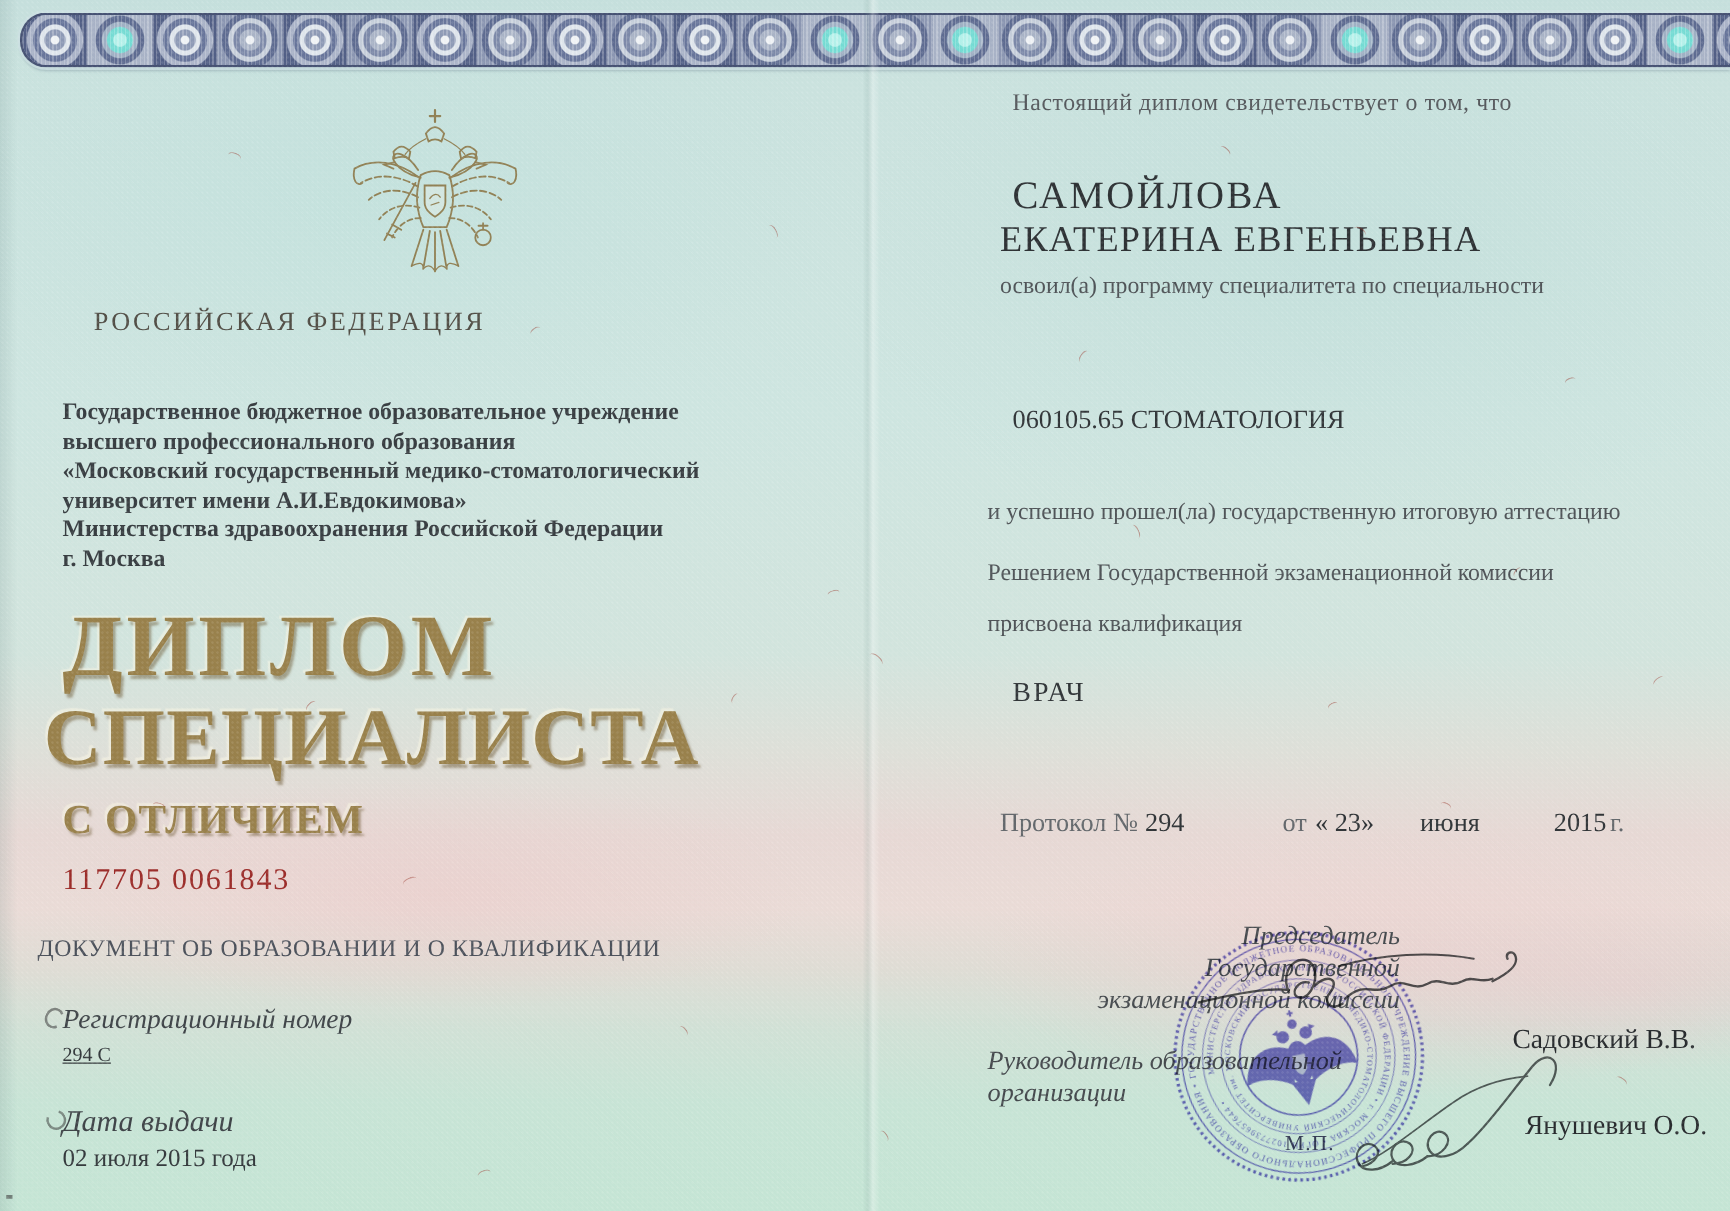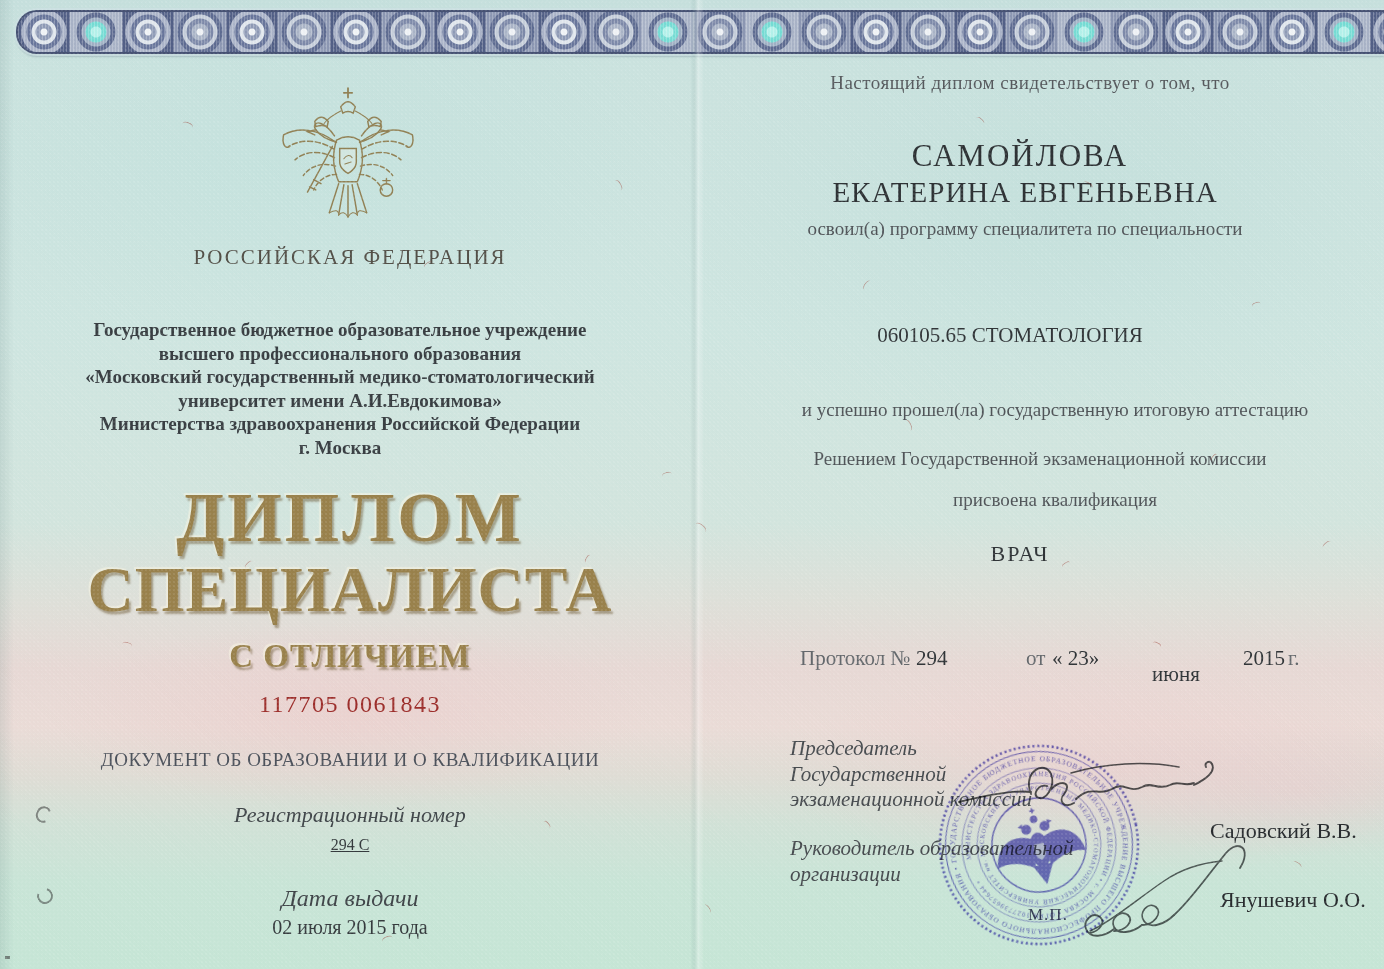--- a/index.html
+++ b/index.html
@@ -16,21 +16,21 @@
   }
   
   .scan::after{
     content:""; position:absolute; inset:0; pointer-events:none; opacity:.55;
     background:
       radial-gradient(circle, rgba(255,255,255,.16) 0 .7px, rgba(255,255,255,0) 1.3px),
       repeating-linear-gradient(45deg, rgba(255,255,255,.045) 0 1px, rgba(120,160,155,.035) 1px 3px);
     background-size:4px 4px, auto;
   }
   .abs{position:absolute;}
-  .ctr{text-align:center;}
+  .ctr{text-align:left;}
   
   .band{
     position:absolute; top:10px; left:16px; right:0; height:40px;
     display:flex; overflow:hidden;
     border:2px solid #455072; border-right:none; border-radius:21px 0 0 21px;
     background:#9aa5bd;
     box-shadow:0 0 0 2px rgba(205,225,228,.8), 0 3px 2px rgba(70,90,110,.25);
   }
   .band .cell{flex:0 0 52px; height:100%;}
   
@@ -60,23 +60,23 @@
   .specialty{left:810px; top:323px; width:400px; font-size:21px; color:#2f3336;}
   .attest{left:790px; top:399px; width:530px; font-size:19px; color:#4e5256;}
   .commission{left:790px; top:448px; width:500px; font-size:19px; color:#4e5256;}
   .quallab{left:790px; top:489px; width:530px; font-size:19px; color:#4e5256;}
   .qualification{left:810px; top:541px; width:420px; font-size:22px; letter-spacing:2px; color:#2f3336;}
   .proto{left:780px; top:646px; width:604px; height:28px; font-size:21px;}
   .proto span{position:absolute; white-space:nowrap;}
   .pform{color:#63676b;}
   .pval{color:#2f3336;}
   .p-label{left:20px;} .p-num{left:136px;} .p-from{left:246px;}
-  .p-day{left:272px;} .p-month{left:372px;margin-top:16px;} .p-year{left:463px;} .p-mark{left:508px;}
+  .p-day{left:272px;} .p-month{left:356px;} .p-year{left:463px;} .p-mark{left:508px;}
   .offlab{font-style:italic; font-size:21px; line-height:25.5px; color:#44484c;}
-  .chair{left:790px; top:736px; width:330px;}
+  .chair{left:790px; top:736px; width:330px;text-align:right;}
   .head{left:790px; top:836px; width:330px;}
   .offname{font-size:22px; color:#26292c; white-space:nowrap;}
   .chairname{left:1210px; top:808px;margin-top:10px;}
   .headname{left:1220px; top:887px;}
   .mp{left:1028px; top:905px; font-size:17px; color:#333a52; letter-spacing:1px;}
   
   .stamp{left:933px; top:739px; mix-blend-mode:multiply; opacity:.85;}
   .sig{mix-blend-mode:multiply;}
   .sig1{left:953px; top:758px;}
   .sig2{left:1078px; top:836px;}

